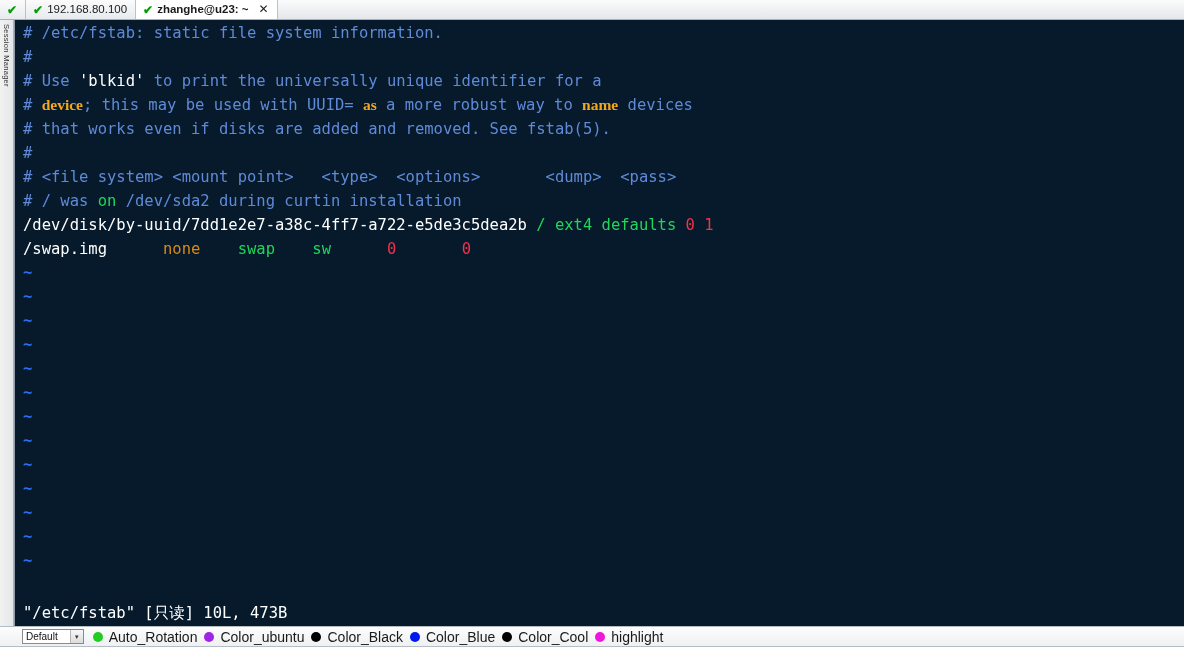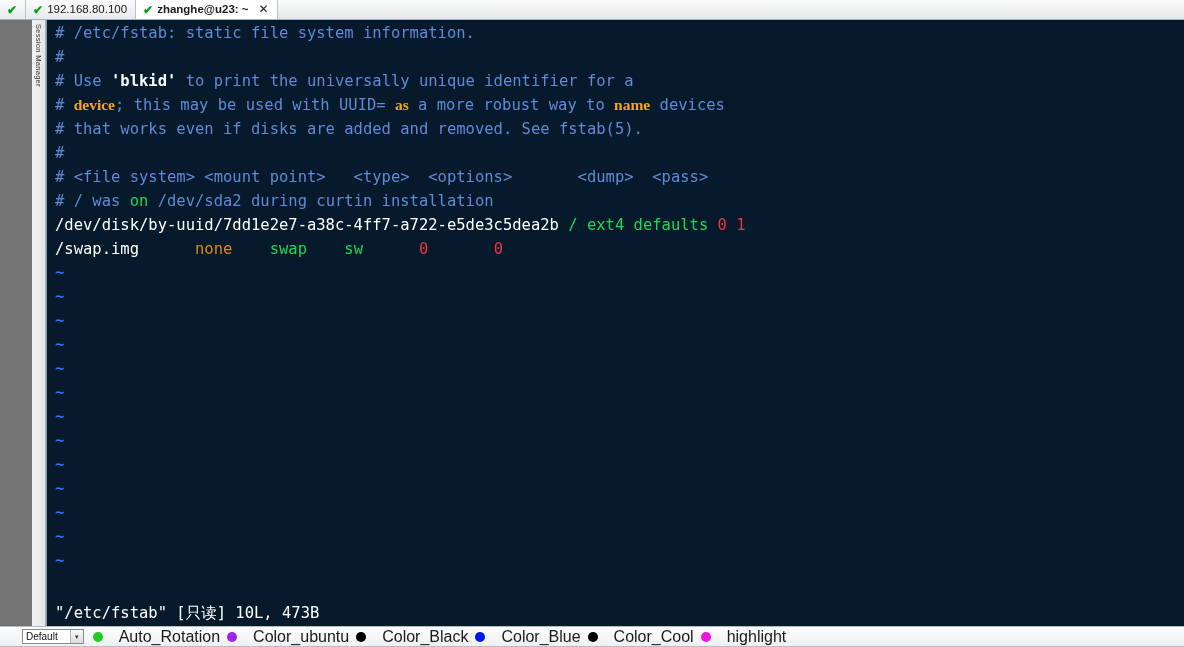--- a/index.html
+++ b/index.html
@@ -65,21 +65,20 @@
     cursor: pointer;
   }
   .tabfill { flex: 1; background: linear-gradient(to bottom,#fbfbfb,#e4e7eb); }
 
   
   .bodyrow {
     flex: 1;
     display: flex;
     min-height: 0;
     background: #737373;
-    padding-left: 32px;
   }
 
   .sidebar {
     width: 14px;
     background: linear-gradient(to right, #f2f2f2, #e4e6e9);
     border-right: 1px solid #a8b4c0;
     display: flex;
     align-items: flex-start;
     justify-content: center;
     padding-top: 4px;
@@ -109,21 +108,21 @@
     line-height: 24px;
     color: #c9d6e4;
     padding: 1px 0 0 8px;
     white-space: pre;
     letter-spacing: 0px;
   }
   .term .row { height: 24px; }
 
   
   .c-comment  { color: #5f8ad8; }
-  .c-string   { color: #ffffff; font-weight: bold; }
+  .c-string   { color: #ffffff; font-weight: normal; }
   .c-keyword  { color: #f5a71b; font-weight: bold; font-family: Liberation Serif, serif; }
   .c-green    { color: #1fd659; }
   .c-red      { color: #f0324a; }
   .c-orange   { color: #d98a16; }
   .c-white    { color: #ffffff; margin-top: 20px; }
   .c-tilde    { color: #2d6df6; font-weight: bold; }
 
   .statusline {
     font-family: "DejaVu Sans Mono", "Liberation Mono", monospace;
     font-size: 15.5px;
@@ -166,22 +165,22 @@
     width: 13px;
     border-left: 1px solid #b5b5b5;
     background: linear-gradient(to bottom,#f7f7f7,#dcdcdc);
     display: flex; align-items: center; justify-content: center;
     font-size: 7px; color: #333;
     line-height: 1;
   }
   .swatchitem {
     display: flex;
     align-items: center;
-    gap: 16px;
-    font-size: 16px;
+    gap: 6px;
+    font-size: 14px;
     color: #1a1a1a;
     margin-right: 7px;
     cursor: pointer;
     white-space: nowrap;
     justify-content: flex-end;
   }
   .dot {
     width: 10px; height: 10px;
     border-radius: 50%;
     display: inline-block;

